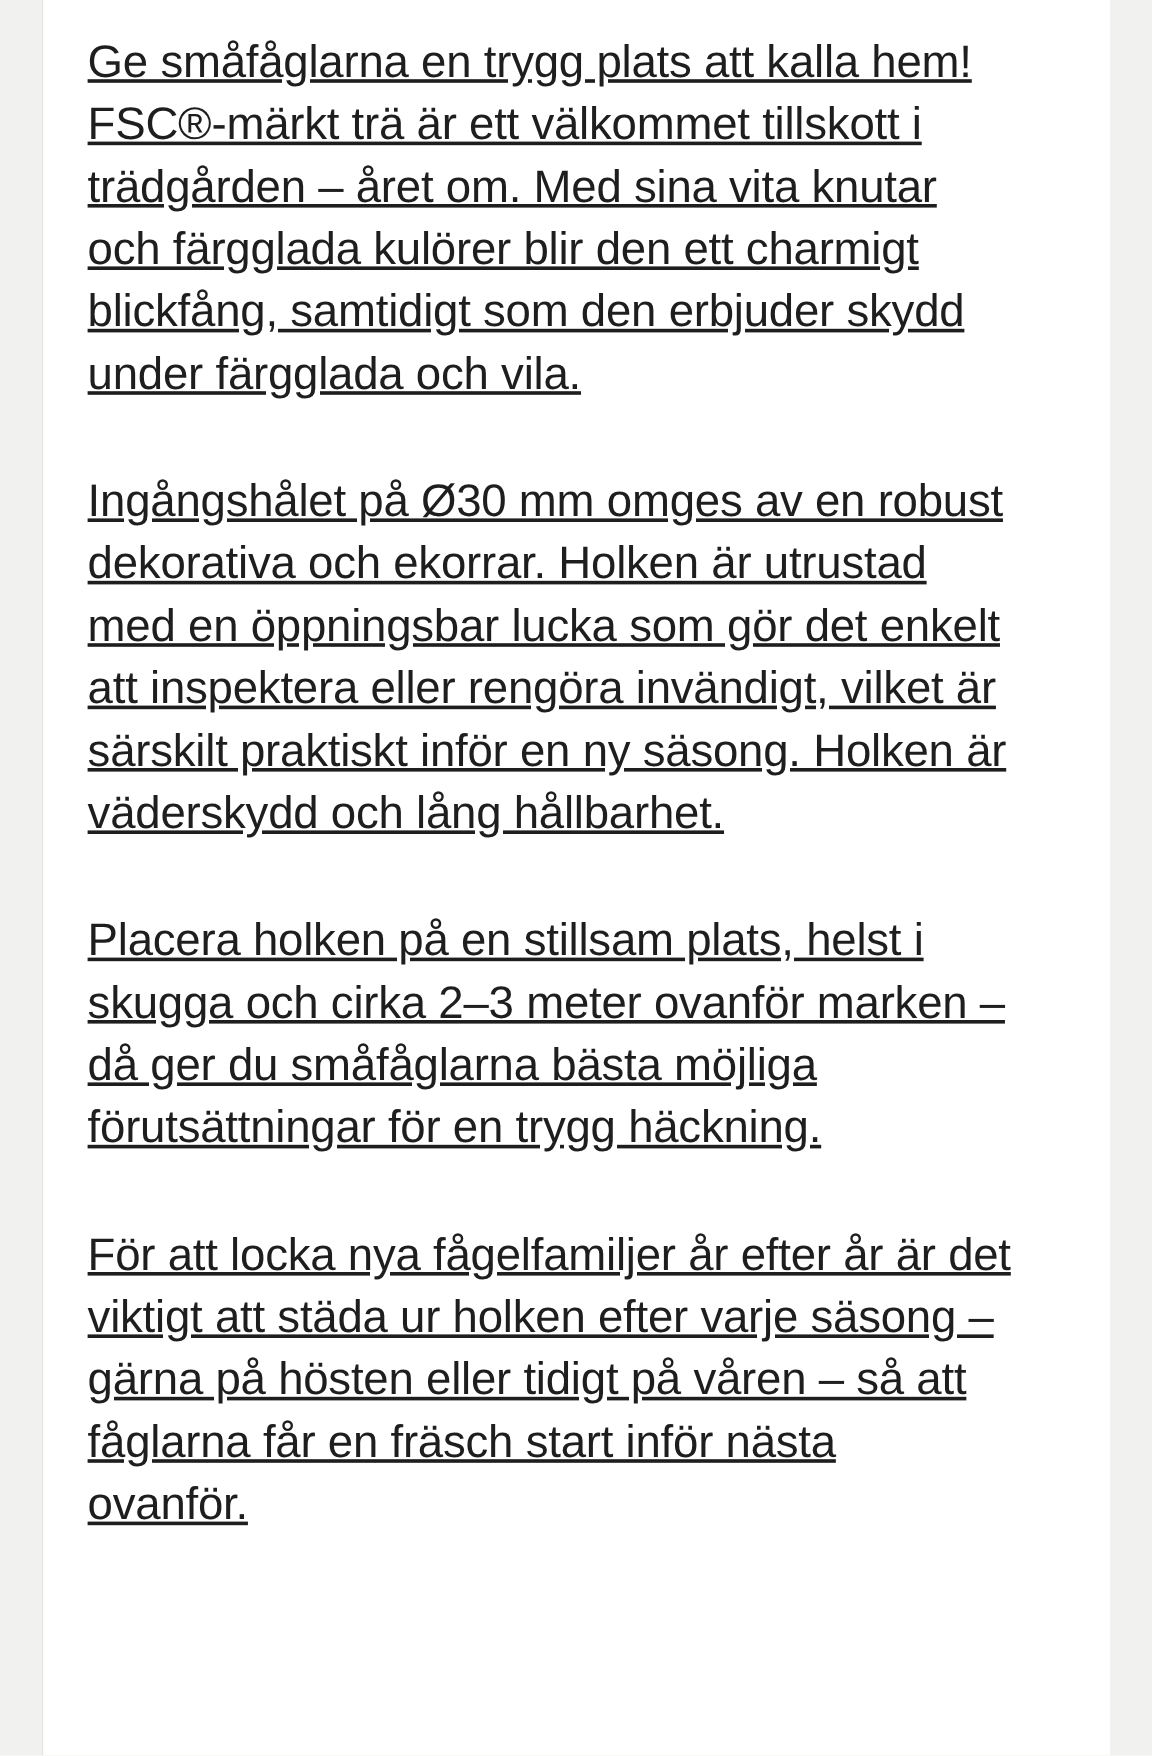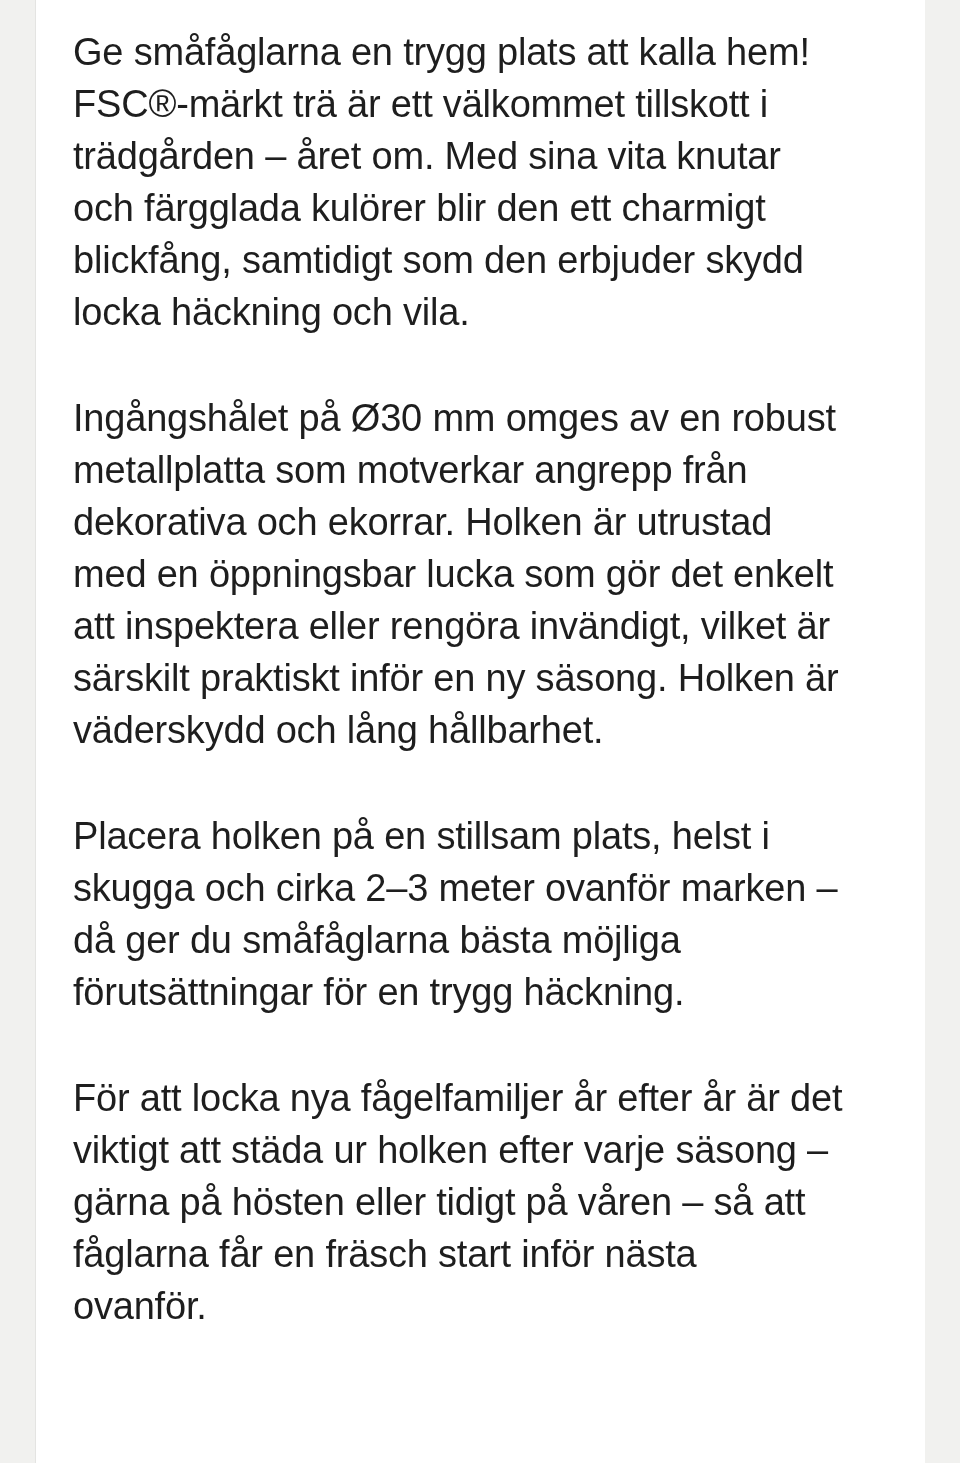--- a/index.html
+++ b/index.html
@@ -26,45 +26,45 @@
     padding:26px 40px 0 37px;
   }
   .copy{
     color:var(--text);
     font-size:38px;
     line-height:52px;
     letter-spacing:-0.2px;
   }
   .copy p{
     margin:0 0 54px 0;
+    text-decoration:underline;
   }
   .copy p:last-child{
     margin-bottom:0;
   }
   .line{
     display:block;
     white-space:nowrap;
   }
 </style>
 </head>
 <body>
 
 <main class="card">
   <section class="copy" id="paragraphs">
       <p>
         <span class="line">Ge småfåglarna en trygg plats att kalla hem!</span>
         <span class="line">FSC®-märkt trä är ett välkommet tillskott i</span>
         <span class="line">trädgården – året om. Med sina vita knutar</span>
         <span class="line">och färgglada kulörer blir den ett charmigt</span>
         <span class="line">blickfång, samtidigt som den erbjuder skydd</span>
-        <span class="line">locka häckning och vila.</span>
+        <span class="line">under färgglada och vila.</span>
       </p>
       <p>
         <span class="line">Ingångshålet på Ø30 mm omges av en robust</span>
-        <span class="line">metallplatta som motverkar angrepp från</span>
         <span class="line">dekorativa och ekorrar. Holken är utrustad</span>
         <span class="line">med en öppningsbar lucka som gör det enkelt</span>
         <span class="line">att inspektera eller rengöra invändigt, vilket är</span>
         <span class="line">särskilt praktiskt inför en ny säsong. Holken är</span>
         <span class="line">väderskydd och lång hållbarhet.</span>
       </p>
       <p>
         <span class="line">Placera holken på en stillsam plats, helst i</span>
         <span class="line">skugga och cirka 2–3 meter ovanför marken –</span>
         <span class="line">då ger du småfåglarna bästa möjliga</span>

